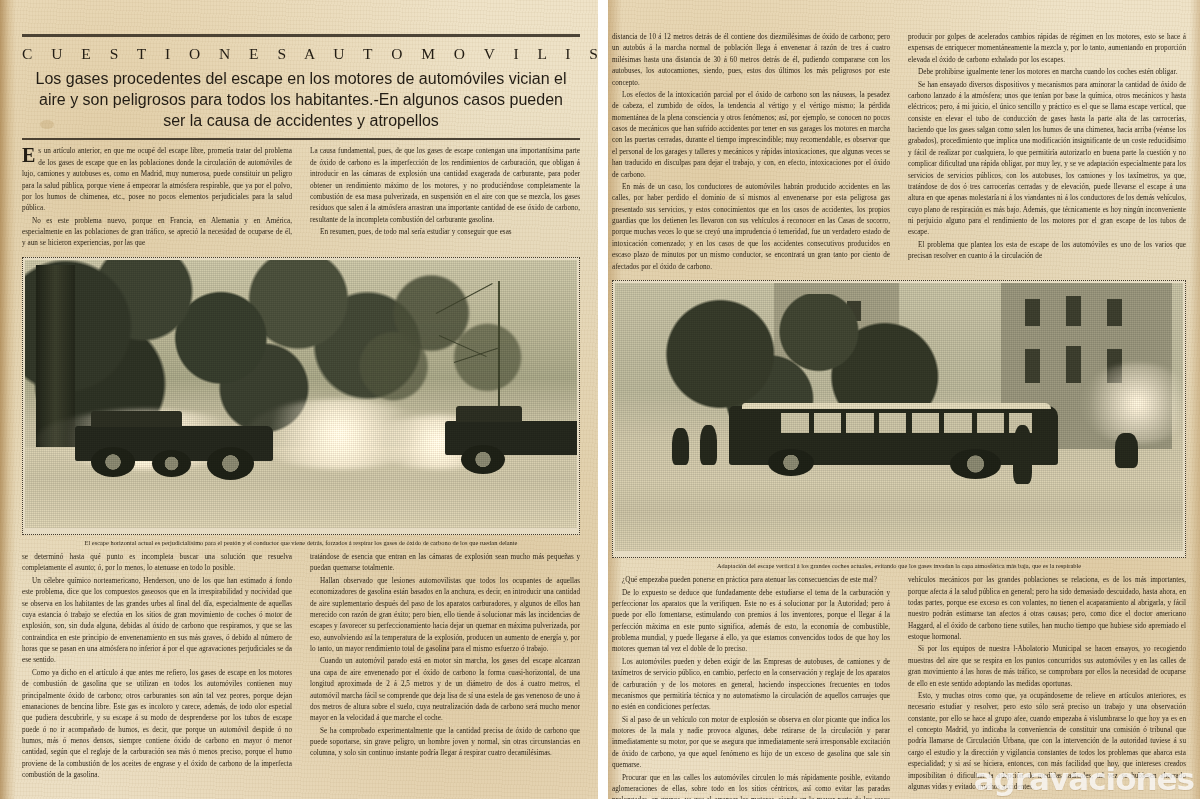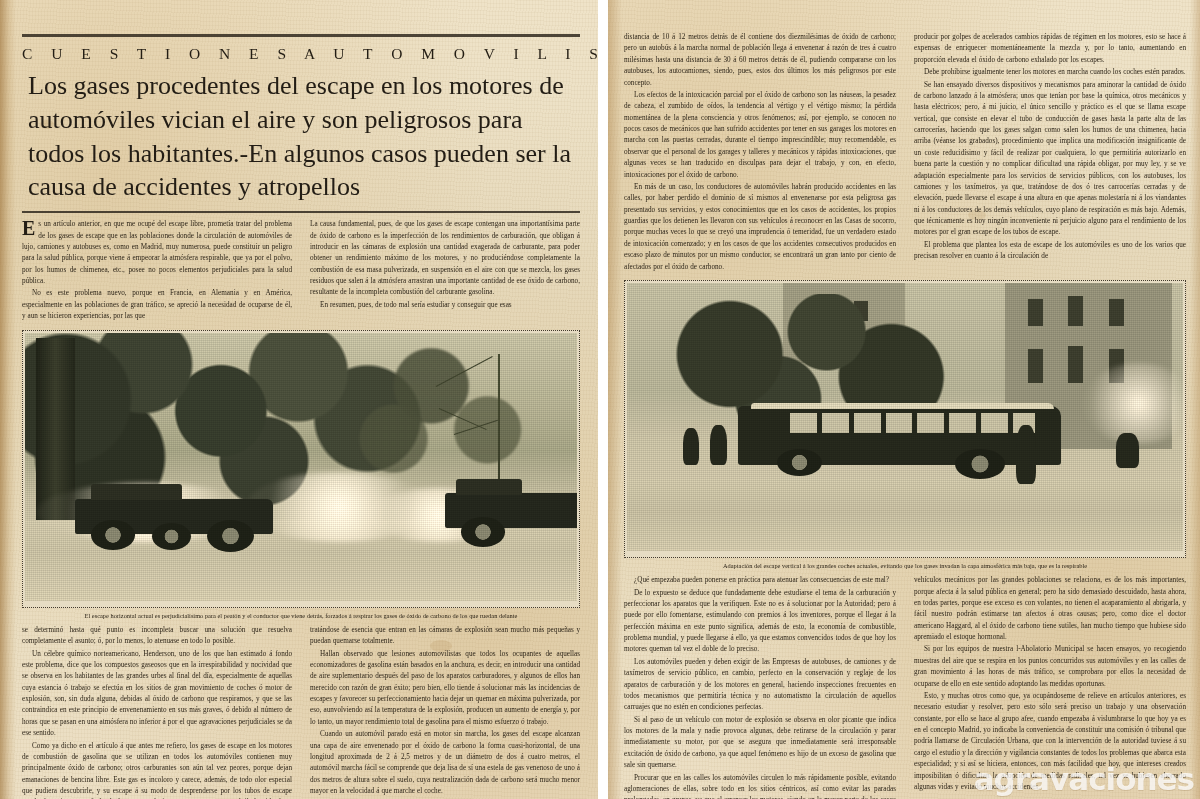--- a/index.html
+++ b/index.html
@@ -52,25 +52,26 @@
   .kicker{
     text-align:center;
     font-size:15.5px;
     letter-spacing:7.5px;
     color:#231d14;
     padding:8px 0 5px 0;
     font-family:"Liberation Serif", serif;
     white-space:nowrap;
   }
   .headline{
-    font-size:26px;
+    text-align:center;
+    font-size:16px;
     line-height:1.30;
     color:#231d15;
     padding:1px 6px 7px 6px;
-    font-family:Liberation Serif, serif;
+    font-family:Liberation Sans, sans-serif;
     font-weight:400;
   }
 
   .cols{display:flex;gap:18px;}
   .col{flex:1;}
   .bodytext{
     font-size:7.2px;
     line-height:1.58;
     text-align:justify;
     color:#2d2519;
@@ -261,33 +262,33 @@
       </div>
     </div>
   </div>
 
   <div class="page page-right">
     <div class="paper-tex"></div>
     <div class="edge-dark"></div>
     <div class="edge-dark-r"></div>
     <div class="foxing" style="left:360px;top:210px;width:18px;height:10px;background:rgba(160,120,60,.15);"></div>
 
-    <div class="content" style="padding:32px 14px 8px 16px;">
+    <div class="content" style="padding:32px 14px 8px 4px;">
       <div class="cols">
         <div class="col">
           <div class="bodytext">
             <p class="noind">distancia de 10 á 12 metros detrás de él contiene dos diezmilésimas de óxido de carbono; pero un autobús á la marcha normal de población llega á envenenar á razón de tres á cuatro milésimas hasta una distancia de 30 á 60 metros detrás de él, pudiendo compararse con los autobuses, los autocamiones, siendo, pues, estos dos últimos los más peligrosos por este concepto.</p>
             <p>Los efectos de la intoxicación parcial por el óxido de carbono son las náuseas, la pesadez de cabeza, el zumbido de oídos, la tendencia al vértigo y el vértigo mismo; la pérdida momentánea de la plena consciencia y otros fenómenos; así, por ejemplo, se conocen no pocos casos de mecánicos que han sufrido accidentes por tener en sus garages los motores en marcha con las puertas cerradas, durante el tiempo imprescindible; muy recomendable, es observar que el personal de los garages y talleres y mecánicos y rápidas intoxicaciones, que algunas veces se han traducido en disculpas para dejar el trabajo, y con, en efecto, intoxicaciones por el óxido de carbono.</p>
             <p>En más de un caso, los conductores de automóviles habrán producido accidentes en las calles, por haber perdido el dominio de sí mismos al envenenarse por esta peligrosa gas presentado sus servicios, y estos conocimientos que en los casos de accidentes, los propios guardias que los detienen les llevaron con sus vehículos á reconocer en las Casas de socorro, porque muchas veces lo que se creyó una imprudencia ó temeridad, fue un verdadero estado de intoxicación comenzado; y en los casos de que los accidentes consecutivos producidos en escaso plazo de minutos por un mismo conductor, se encontrará un gran tanto por ciento de afectados por el óxido de carbono.</p>
           </div>
         </div>
         <div class="col">
           <div class="bodytext">
             <p class="noind">producir por golpes de acelerados cambios rápidas de régimen en los motores, esto se hace á expensas de enriquecer momentáneamente la mezcla y, por lo tanto, aumentando en proporción elevada el óxido de carbono exhalado por los escapes.</p>
-            <p>Debe prohibirse igualmente tener los motores en marcha cuando los coches estén parados.</p>
+            <p>Debe prohibirse igualmente tener los motores en marcha cuando los coches estén obligar.</p>
             <p>Se han ensayado diversos dispositivos y mecanismos para aminorar la cantidad de óxido de carbono lanzado á la atmósfera; unos que tenían por base la química, otros mecánicos y hasta eléctricos; pero, á mi juicio, el único sencillo y práctico es el que se llama escape vertical, que consiste en elevar el tubo de conducción de gases hasta la parte alta de las carrocerías, haciendo que los gases salgan como salen los humos de una chimenea, hacia arriba (véanse los grabados), procedimiento que implica una modificación insignificante de un coste reducidísimo y fácil de realizar por cualquiera, lo que permitiría autorizarlo en buena parte la cuestión y no complicar dificultad una rápida obligar, por muy ley, y se ve adaptación especialmente para los servicios de servicios públicos, con los autobuses, los camiones y los taxímetros, ya que, tratándose de dos ó tres carrocerías cerradas y de elevación, puede llevarse el escape á una altura en que apenas molestaría ni á los viandantes ni á los conductores de los demás vehículos, cuyo plano de respiración es más bajo. Además, que técnicamente es hoy ningún inconveniente ni perjuicio alguno para el rendimiento de los motores por el gran escape de los tubos de escape.</p>
             <p>El problema que plantea los esta de escape de los automóviles es uno de los varios que precisan resolver en cuanto á la circulación de</p>
           </div>
         </div>
       </div>
 
       <div class="figure">
         <div class="photo" style="height:272px;">
           <div class="photo-inner" style="height:268px;">
             <div class="sceneB">

